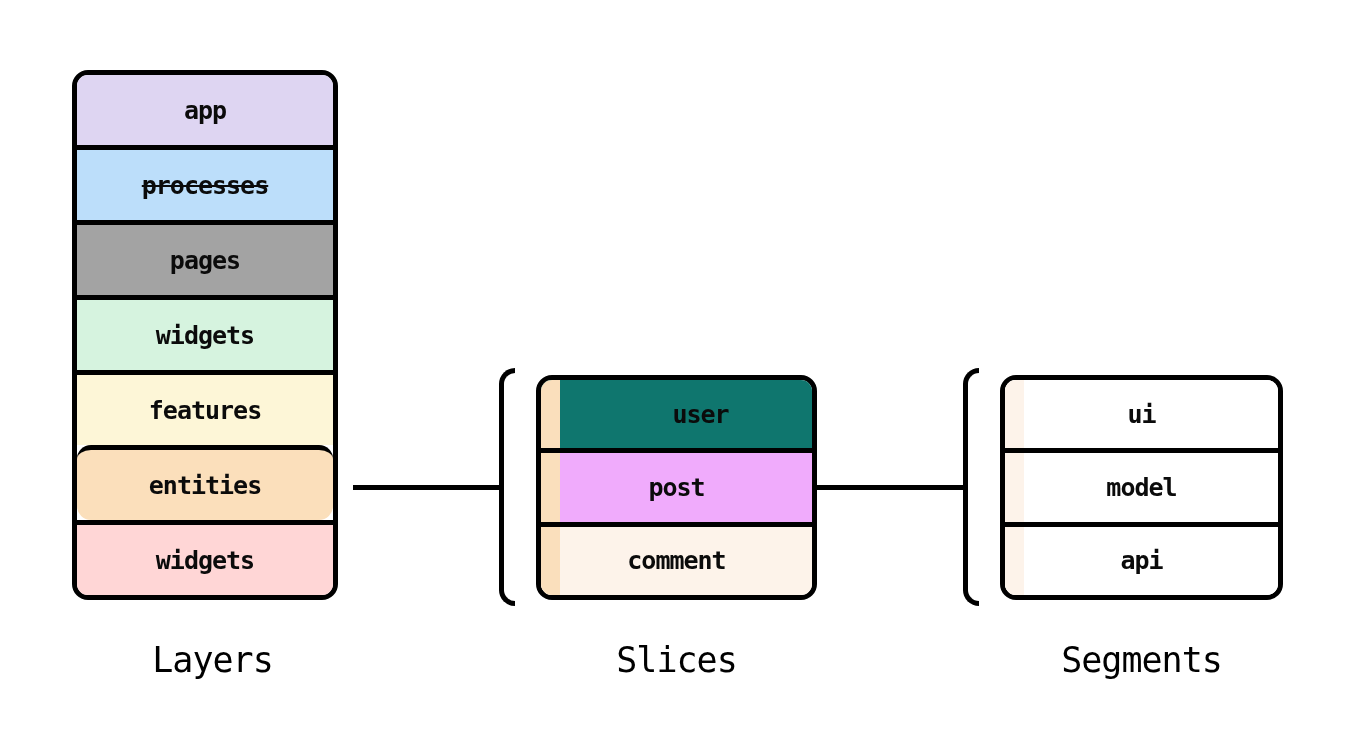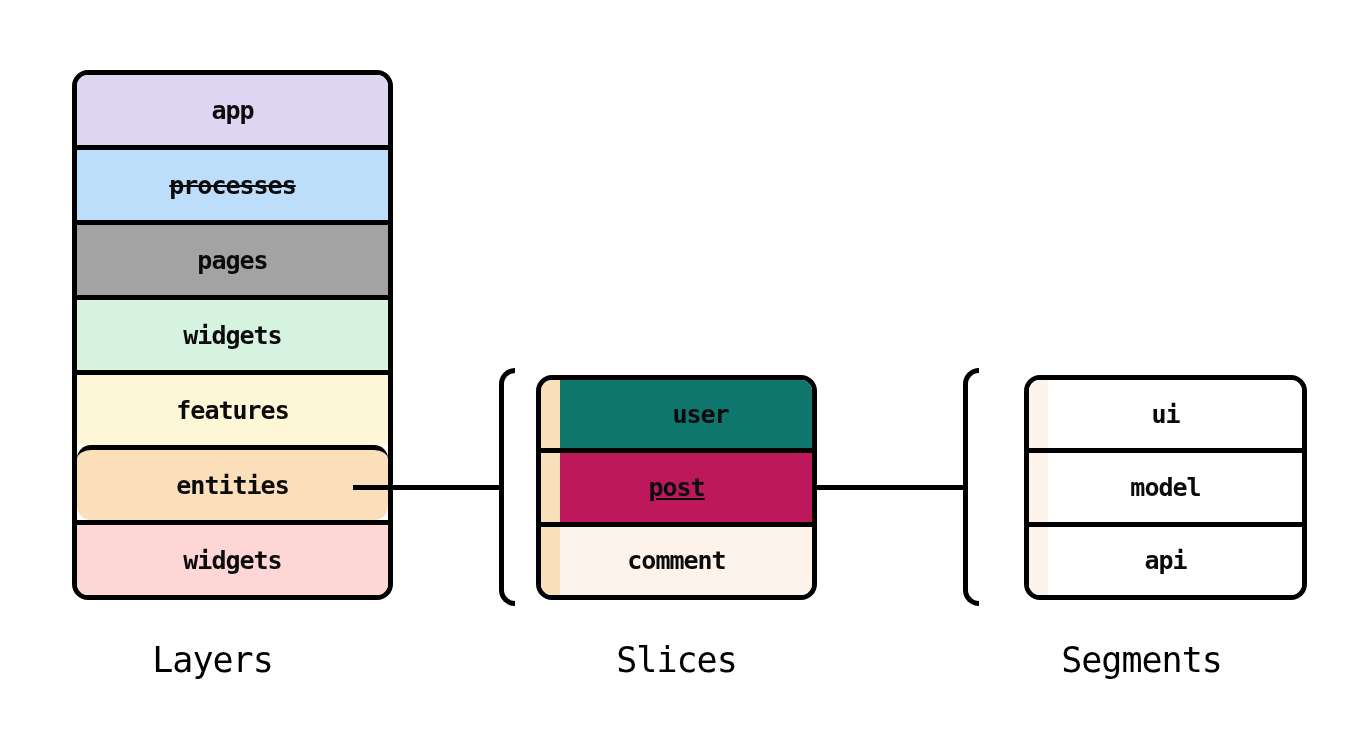--- a/index.html
+++ b/index.html
@@ -14,23 +14,23 @@
   }
   .stack {
     position: absolute;
     border: 5px solid #000000;
     border-radius: 16px;
     overflow: hidden;
     display: flex;
     flex-direction: column;
     background: #ffffff;
   }
-  .stack-layers   { left: 72px;   top: 70px;  width: 321px; height: 530px; }
+  .stack-layers   { left: 72px;   top: 70px;  width: 266px; height: 530px; }
   .stack-slices   { left: 536px;  top: 375px; width: 281px; height: 225px; }
-  .stack-segments { left: 1024px; top: 375px; width: 283px; height: 225px; }
+  .stack-segments { left: 1000px; top: 375px; width: 283px; height: 225px; }
   .row {
     flex: 1;
     position: relative;
     display: flex;
     align-items: center;
     justify-content: center;
   }
   .row + .row { border-top: 5px solid #000000; }
   .row-label {
     position: relative;
@@ -111,21 +111,21 @@
 
   <div class="connector connector-1"></div>
 
   <div class="bracket bracket-slices"></div>
 
   <div class="stack stack-slices">
     <div class="row" style="background-color: #0f766e; padding-left: 48px;">
       <span class="stripe" style="background-color: rgb(250, 223, 188);"></span>
       <span class="row-label">user</span>
     </div>
-    <div class="row" style="background-color: #be185d; text-decoration: underline;">
+    <div class="row" style="background-color: #f0abfc;">
       <span class="stripe" style="background-color: rgb(250, 223, 188);"></span>
       <span class="row-label">post</span>
     </div>
     <div class="row" style="background-color: rgb(253, 243, 234);">
       <span class="stripe" style="background-color: rgb(250, 223, 188);"></span>
       <span class="row-label">comment</span>
     </div>
   </div>
 
   <div class="connector connector-2"></div>

